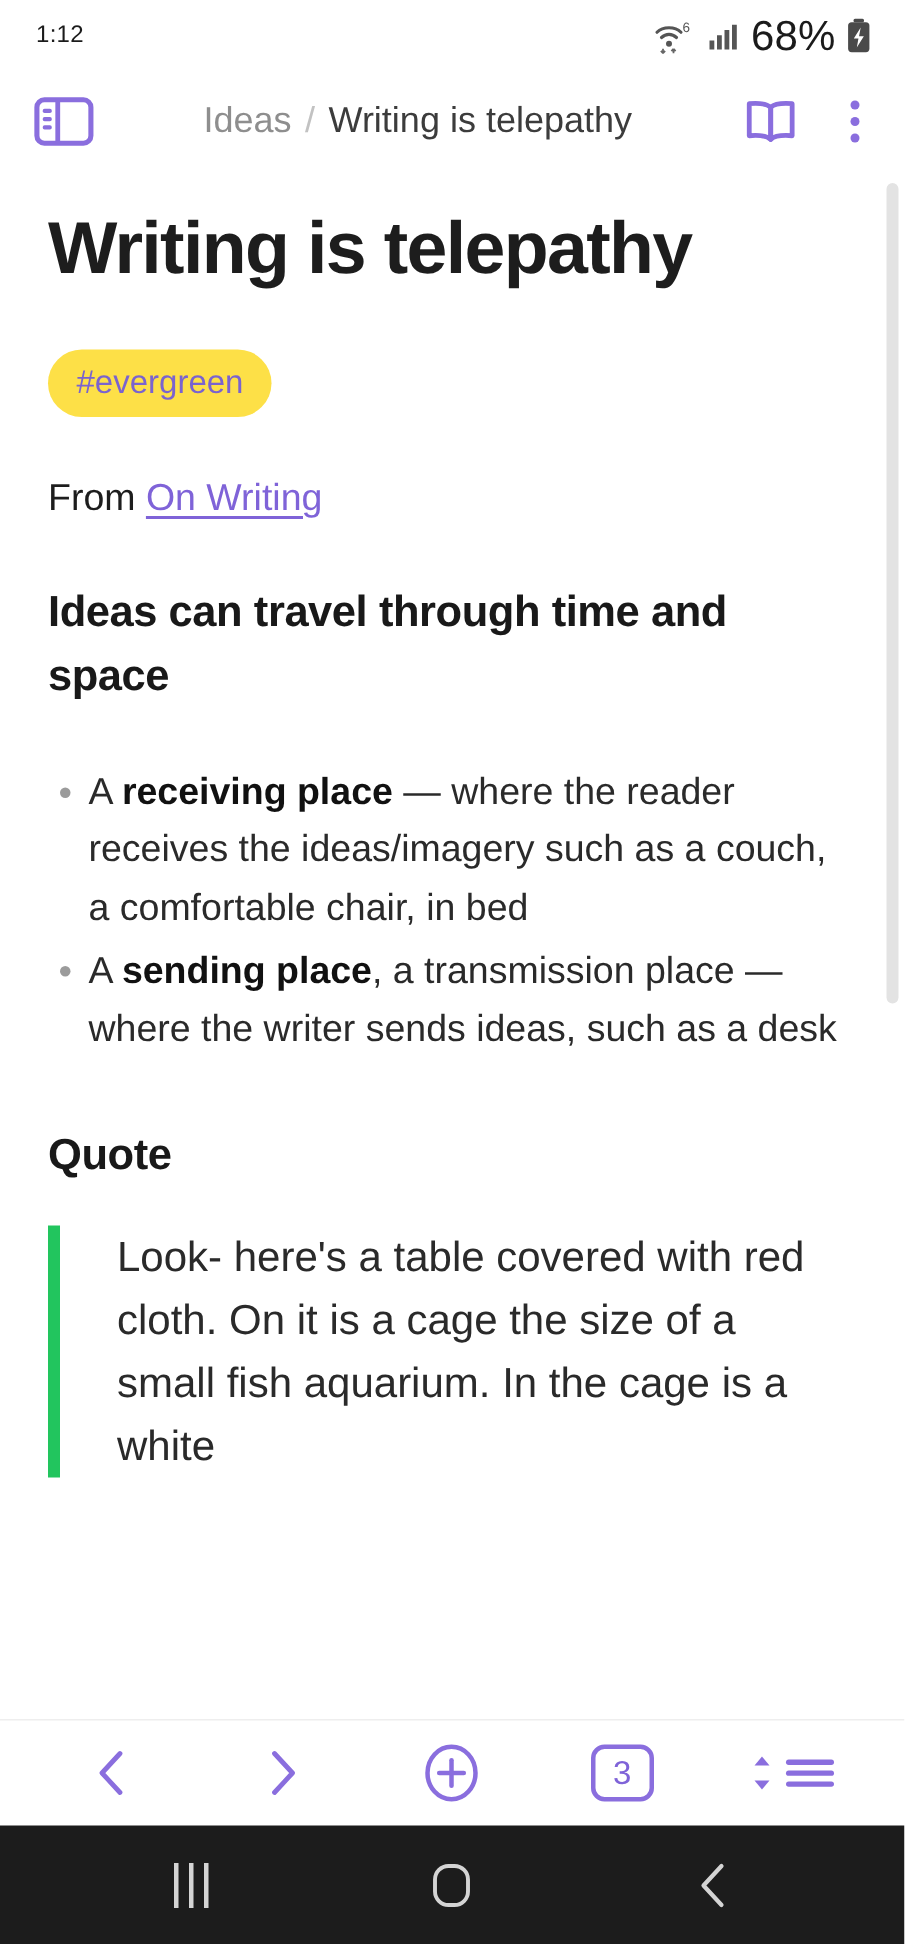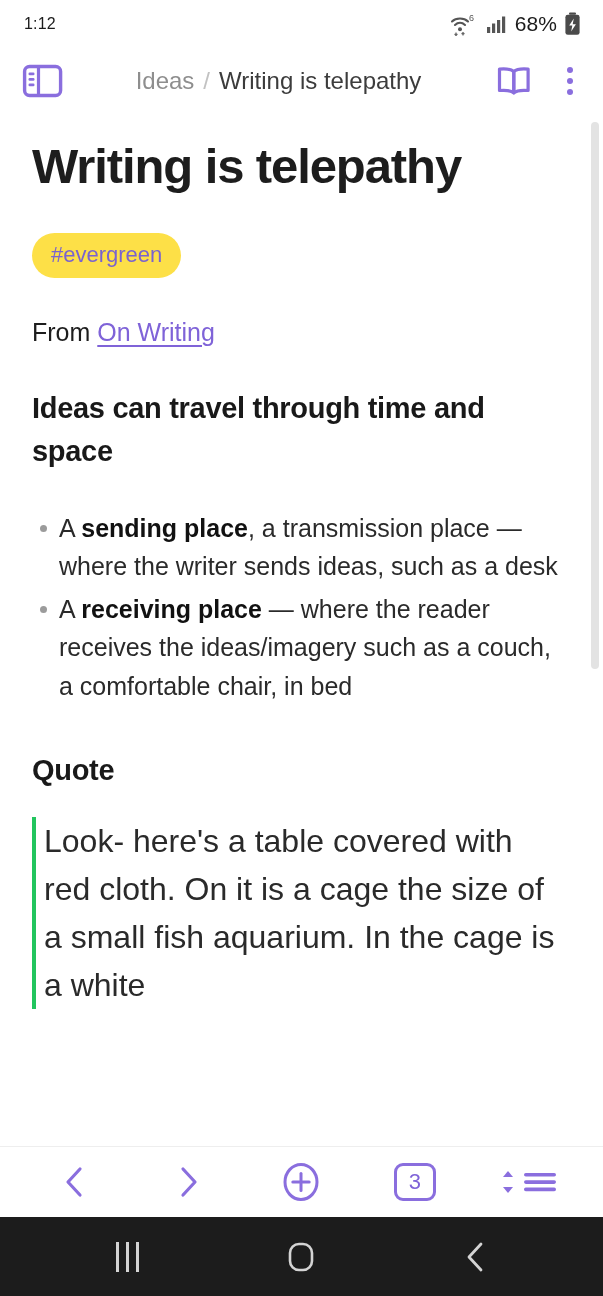--- a/index.html
+++ b/index.html
@@ -20,21 +20,21 @@
   .statusbar {
     height: 48px; flex: 0 0 48px;
     display: flex; align-items: center; justify-content: space-between;
     padding: 0 22px 0 24px;
     background: #ffffff;
   }
   .status-time {
     font-size: 16px; color: #1b1b1b; letter-spacing: .2px;
   }
   .status-right { display: flex; align-items: center; gap: 7px; }
-  .status-pct { font-size: 21px; color: #1b1b1b; letter-spacing: .1px; }
+  .status-pct { font-size: 28px; color: #1b1b1b; letter-spacing: .1px; }
   .icon-svg { display: block; }
 
   
   .appbar {
     height: 66px; flex: 0 0 66px;
     display: flex; align-items: center;
     padding: 0 20px 0 22px;
     background: #ffffff;
     justify-content: center;
   }
@@ -110,23 +110,23 @@
   }
   ul.bullets li::before {
     content: "";
     position: absolute; left: 8px; top: 16px;
     width: 7px; height: 7px; border-radius: 50%;
     background: #9b9b9b;
   }
   ul.bullets b { font-weight: 700; color: #111; }
   .h2.quote-h { margin-bottom: 24px; }
   blockquote {
-    border-left: 4px solid #22c55e;
-    margin: 0; padding-left: 8px;
-    font-size: 32px; color: #2a2a2a; line-height: 1.50;
+    border-left: 8px solid #22c55e;
+    margin: 0; padding-left: 38px;
+    font-size: 28px; color: #2a2a2a; line-height: 1.50;
   }
 
   
   .scrollbar-track {
     position: absolute; top: 0; right: 4px; bottom: 0; width: 8px;
     pointer-events: none;
   }
   .scrollbar-thumb {
     position: absolute; top: 8px; left: 0;
     width: 8px; height: 547px;
@@ -247,22 +247,22 @@
 
       <div class="from-line">
         <span>From</span>
         <a href="#">On Writing</a>
       </div>
 
       <h2 class="h2">Ideas can travel through time and space</h2>
 
 
       <ul class="bullets">
+        <li><span>A </span><b>receiving place</b><span> — where the reader receives the ideas/imagery such as a couch, a comfortable chair, in bed</span></li>
         <li><span>A </span><b>sending place</b><span>, a transmission place — where the writer sends ideas, such as a desk</span></li>
-        <li><span>A </span><b>receiving place</b><span> — where the reader receives the ideas/imagery such as a couch, a comfortable chair, in bed</span></li>
       </ul>
 
       <h2 class="h2 quote-h">Quote</h2>
 
       <blockquote>Look- here's a table covered with red cloth. On it is a cage the size of a small fish aquarium. In the cage is a white</blockquote>
     </div>
 
     <div class="scrollbar-track">
       <div class="scrollbar-thumb"></div>
     </div>

